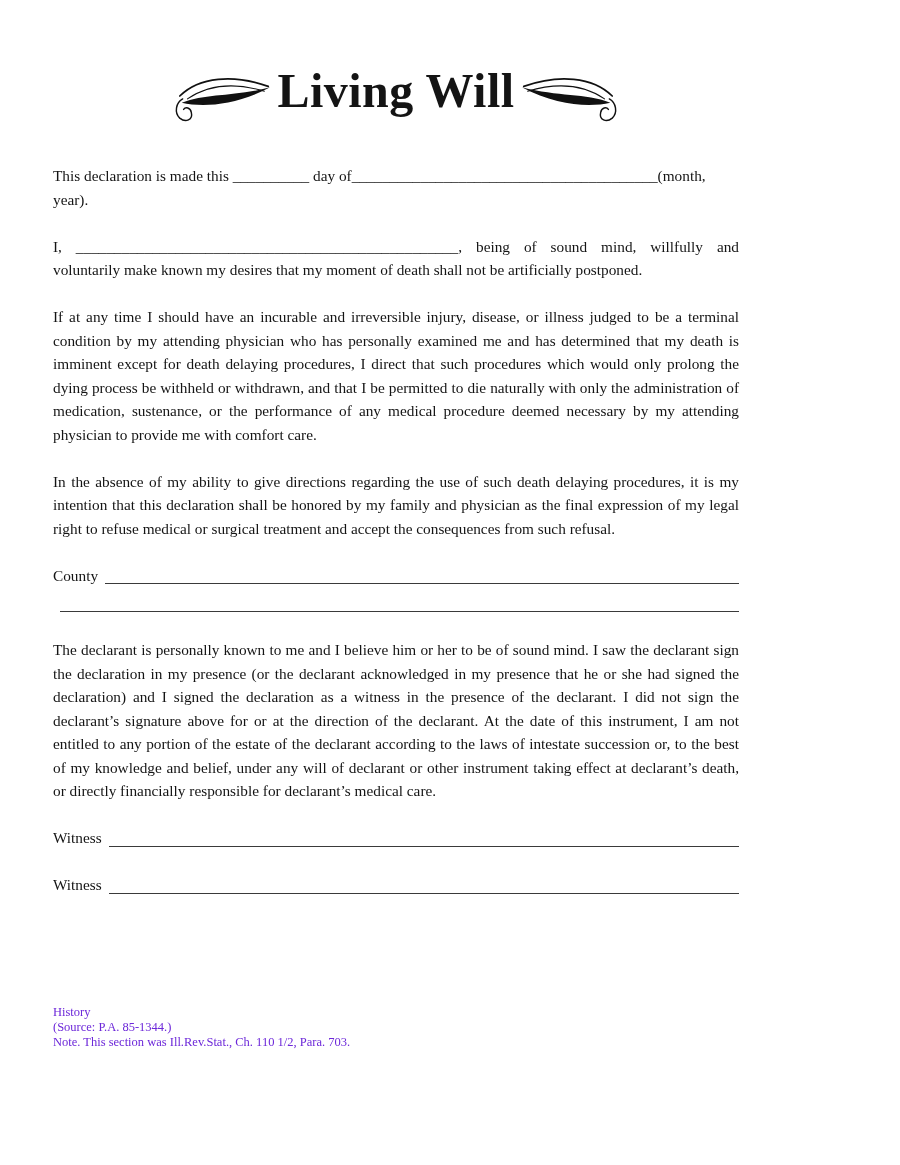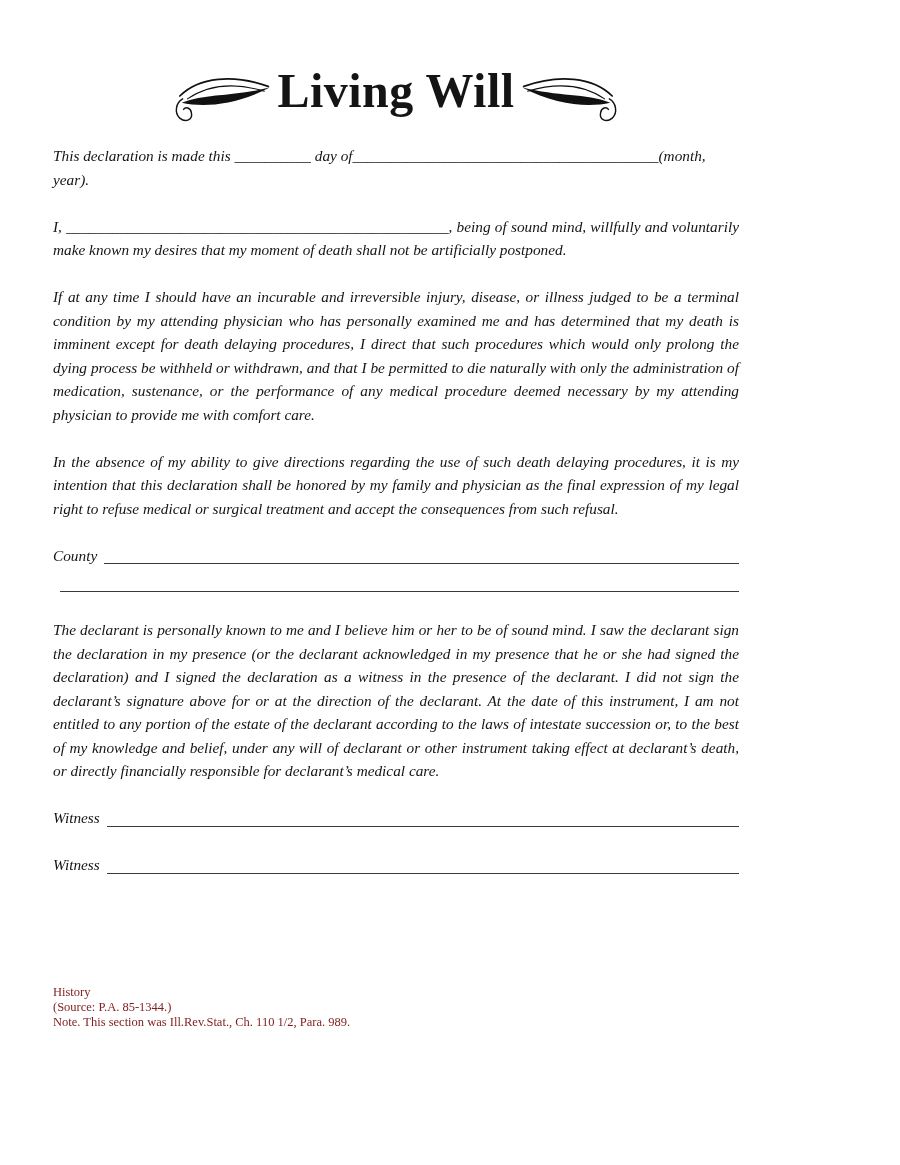--- a/index.html
+++ b/index.html
@@ -45,24 +45,23 @@
   .doc-subtitle {
     margin: 26px 0 0 0;
     text-align: center;
     font-size: 26px;
     font-weight: normal;
     letter-spacing: 1.5px;
     line-height: 30px;
   }
   
   .doc-body {
-    margin-top: 24px;
+    margin-top: 44px;
     font-size: 15.3px;
     line-height: 23.5px;
-    font-style: italic;
   }
   .para {
     margin: 0 0 23.5px 0;
     text-align: justify;
   }
   .para.nojustify {
     text-align: left;
   }
   .sig-row {
     display: flex;
@@ -77,21 +76,21 @@
     flex: 1 1 auto;
     border-bottom: 1.2px solid #3a3a3a;
     margin-left: 7px;
     margin-bottom: 3px;
   }
   
   .footnotes {
     margin-top: 108px;
     font-size: 12.5px;
     line-height: 15px;
-    color: #7f1d1d;
+    color: #6d28d9;
   }
   .footnote-line {
     margin: 0;
   }
 </style>
 </head>
 <body>
 
 <div class="page">
 
@@ -142,16 +141,16 @@
     <div class="sig-row">
       <span class="sig-label">Witness</span>
       <span class="sig-line"></span>
     </div>
 
   </main>
 
   <footer class="footnotes">
     <p class="footnote-line">History</p>
     <p class="footnote-line">(Source: P.A. 85-1344.)</p>
-    <p class="footnote-line">Note. This section was Ill.Rev.Stat., Ch. 110 1/2, Para. 989.</p>
+    <p class="footnote-line">Note. This section was Ill.Rev.Stat., Ch. 110 1/2, Para. 703.</p>
   </footer>
 
 </div>
 
 </body></html>

